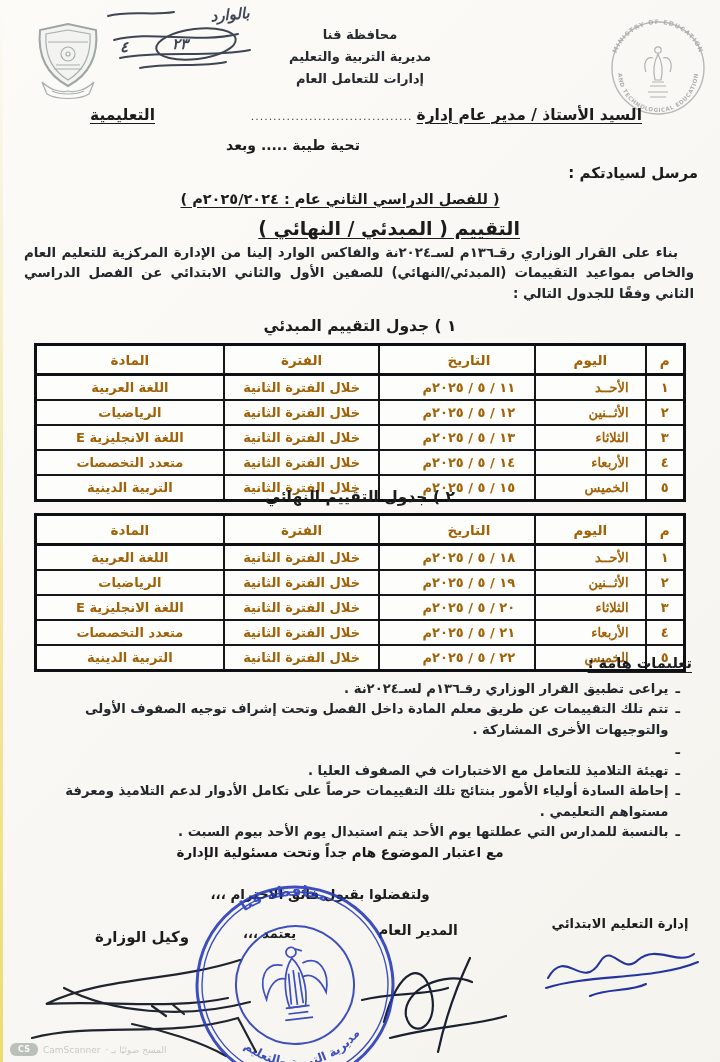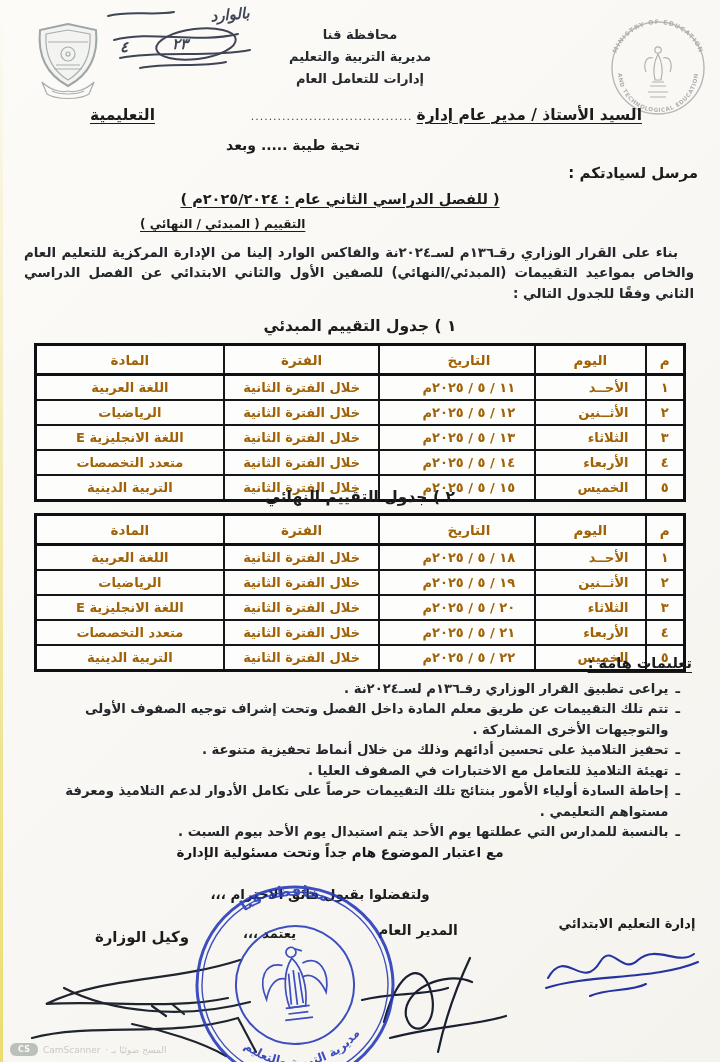--- a/index.html
+++ b/index.html
@@ -22,52 +22,52 @@
   
   .abs{position:absolute;}
   .salutation{top:106px;right:78px;left:90px;display:flex;align-items:baseline;
     font-weight:bold;font-size:15.5px;gap:4px;}
   .sal-to,.sal-suffix{text-decoration:underline;white-space:nowrap;text-underline-offset:3px;}
   .sal-dots{flex:1;overflow:hidden;font-weight:normal;font-size:11px;letter-spacing:1px;color:#444;white-space:nowrap;}
   .greeting{top:137px;left:153px;width:280px;text-align:center;font-weight:bold;font-size:14px;}
   .sent-label{top:164px;right:22px;font-weight:bold;font-size:15px;}
   .subject-title{top:163px;left:150px;width:380px;text-align:center;font-weight:bold;font-size:15px;}
   .term-line{top:191px;left:150px;width:380px;text-align:center;font-weight:bold;font-size:14.5px;text-decoration:underline;text-underline-offset:3px;}
-  .evaluation-line{top:217px;left:140px;width:380px;text-align:left;font-weight:bold;font-size:12px;text-decoration:underline;text-underline-offset:3px;}
+  .evaluation-line{top:217px;left:140px;width:380px;text-align:right;font-weight:bold;font-size:19px;text-decoration:underline;text-underline-offset:3px;}
   .body-paragraph{top:243px;right:26px;left:24px;font-weight:bold;font-size:13.4px;
     line-height:1.52;text-align:justify;text-indent:16px;color:#23262b;}
   .table-title{left:0;right:0;text-align:center;font-weight:bold;font-size:15.5px;}
   .t1-title{top:317px;} .t2-title{top:488px;}
   .sched-table{border-collapse:collapse;width:652px;position:absolute;right:34px;
     background:#fdfdfb;}
   .t1{top:343px;} .t2{top:513px;}
   .sched-table th,.sched-table td{border:2px solid #15161a;text-align:center;
     font-weight:bold;color:#a16207;}
   .sched-table{border:3px solid #0f1013;}
   .sched-table th{font-size:13.5px;height:25px;border-bottom:3px solid #0f1013;}
   .sched-table td{font-size:13px;height:21px;}
   .sched-table th:nth-child(1),.sched-table td:nth-child(1){width:6%;}
   .sched-table th:nth-child(2),.sched-table td:nth-child(2){width:17%;}
   .sched-table th:nth-child(3),.sched-table td:nth-child(3){width:24%;padding-left:24px;}
   .sched-table th:nth-child(4),.sched-table td:nth-child(4){width:24%;}
   .sched-table th:nth-child(5),.sched-table td:nth-child(5){width:29%;}
-  .sched-table td:nth-child(2){text-align:right;padding-right:16px;}
+  .sched-table td:nth-child(2){text-align:right;padding-right:16px;font-family:Liberation Serif, serif;}
   
   .instructions-title{top:655px;right:28px;font-weight:bold;font-size:14.5px;
     text-decoration:underline;text-underline-offset:4px;}
   .instructions-list{top:679px;right:40px;left:28px;font-weight:bold;font-size:13.2px;
     line-height:1.55;color:#23262b;}
   .inst-item{display:flex;gap:7px;align-items:baseline;}
   .inst-item .dash{flex:0 0 auto;}
   .final-note{top:844px;left:150px;width:380px;text-align:center;font-weight:900;
     font-size:13.5px;letter-spacing:-.2px;color:#17181c;}
   
   .closing{position:absolute;top:868px;left:0;right:0;height:194px;}
   .respect-line{top:18px;left:140px;width:360px;text-align:center;font-weight:bold;font-size:13.5px;}
-  .sign-right-label{top:48px;right:17px;width:152px;text-align:center;font-weight:bold;font-size:13px;}
+  .sign-right-label{top:48px;right:24px;width:152px;text-align:center;font-weight:bold;font-size:13px;}
   .sign-center-label{top:54px;left:370px;width:96px;text-align:center;font-weight:bold;font-size:14px;}
   .approve-note{top:58px;left:243px;font-weight:bold;font-size:13px;}
   .sign-left-label{top:60px;left:88px;width:108px;text-align:center;font-weight:bold;font-size:15px;}
   .sig-right{position:absolute;top:66px;right:14px;}
   .sig-center{position:absolute;top:62px;left:352px;}
   .sig-left{position:absolute;top:78px;left:12px;}
   .stamp{position:absolute;top:10px;left:188px;transform:rotate(-7deg);opacity:.88;}
   
   .scan-footer{position:absolute;left:10px;bottom:6px;direction:ltr;display:flex;
     align-items:center;gap:5px;opacity:.5;}
@@ -254,21 +254,20 @@
       <div class="inst-item">
         <span class="dash">ـ</span>
         <span>يراعى تطبيق القرار الوزاري رقـ١٣٦م لسـ٢٠٢٤نة .</span>
       </div>
       <div class="inst-item">
         <span class="dash">ـ</span>
         <span>تتم تلك التقييمات عن طريق معلم المادة داخل الفصل وتحت إشراف توجيه الصفوف الأولى والتوجيهات الأخرى المشاركة .</span>
       </div>
       <div class="inst-item">
         <span class="dash">ـ</span>
-        <span>تحفيز التلاميذ على تحسين أدائهم وذلك من خلال أنماط تحفيزية متنوعة .</span>
       </div>
       <div class="inst-item">
         <span class="dash">ـ</span>
         <span>تهيئة التلاميذ للتعامل مع الاختبارات في الصفوف العليا .</span>
       </div>
       <div class="inst-item">
         <span class="dash">ـ</span>
         <span>إحاطة السادة أولياء الأمور بنتائج تلك التقييمات حرصاً على تكامل الأدوار لدعم التلاميذ ومعرفة مستواهم التعليمي .</span>
       </div>
       <div class="inst-item">

